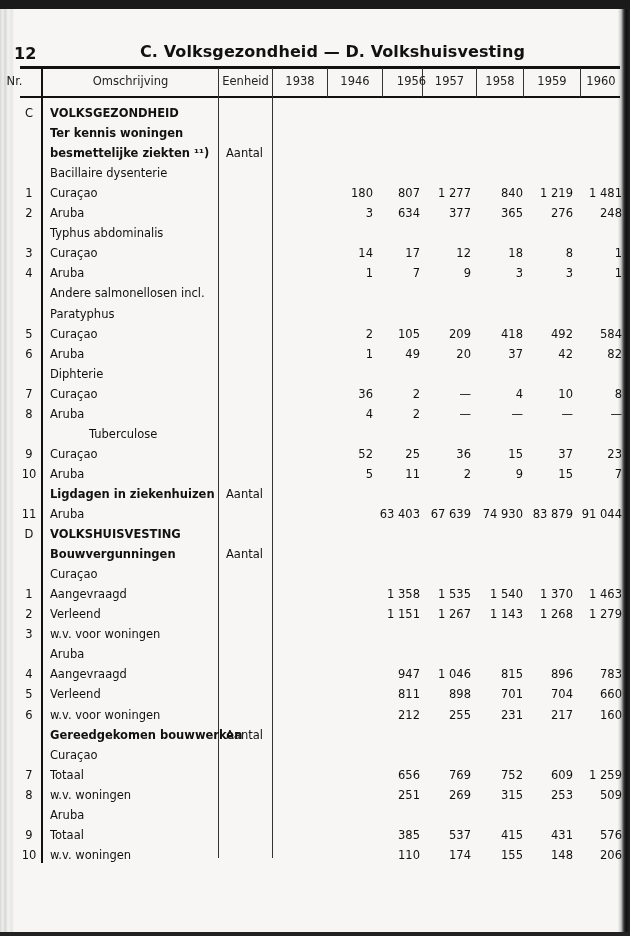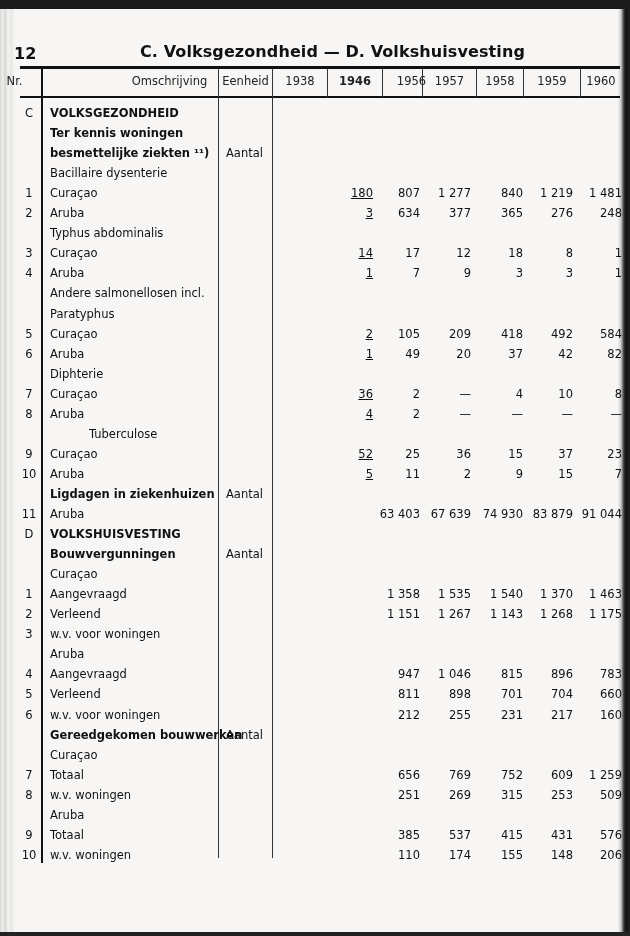--- a/index.html
+++ b/index.html
@@ -22,21 +22,21 @@
   .vline { position:absolute; width:1px; background:#333; }
   .vline.thick { width:2px; background:#111; }
   .hdr { position:absolute; top:74px; font-size:11.5px; color:#222; text-align:center; white-space:nowrap; }
   .row { position:absolute; left:0; width:630px; height:20px; font-size:11.5px; }
   .row .nr { position:absolute; left:20px; width:18px; text-align:center; }
   .row .desc { position:absolute; left:50px; white-space:nowrap; }
   .row .desc.bold { font-weight:bold; }
   .row .unit { position:absolute; left:226px; white-space:nowrap; }
   .row .val { position:absolute; text-align:right; white-space:nowrap; }
   .v1938 { right:calc(630px - 322px); }
-  .v1946 { right:calc(630px - 373px);text-decoration:underline; }
+  .v1946 { right:calc(630px - 373px); }
   .v1956 { right:calc(630px - 420px); }
   .v1957 { right:calc(630px - 471px); }
   .v1958 { right:calc(630px - 523px); }
   .v1959 { right:calc(630px - 573px); }
   .v1960 { right:calc(630px - 622px); }
 </style>
 </head>
 <body>
 
 <div class="top-edge"></div>
@@ -54,24 +54,24 @@
 <div class="vline" style="left:218px; top:68px; height:790px;"></div>
 <div class="vline" style="left:272px; top:68px; height:790px;"></div>
 <div class="vline" style="left:327px; top:68px; height:29px;"></div>
 <div class="vline" style="left:382px; top:68px; height:29px;"></div>
 <div class="vline" style="left:422px; top:68px; height:29px;"></div>
 <div class="vline" style="left:476px; top:68px; height:29px;"></div>
 <div class="vline" style="left:523px; top:68px; height:29px;"></div>
 <div class="vline" style="left:580px; top:68px; height:29px;"></div>
 
 <div class="hdr" style="left:4px; width:21px;">Nr.</div>
-<div class="hdr" style="left:43px; width:175px;padding-left:39px;">Omschrijving</div>
+<div class="hdr" style="left:43px; width:175px;">Omschrijving</div>
 <div class="hdr" style="left:219px; width:53px;">Eenheid</div>
 <div class="hdr" style="left:273px; width:54px;">1938</div>
-<div class="hdr" style="left:328px; width:54px;font-weight:bold;">1946</div>
+<div class="hdr" style="left:328px; width:54px;">1946</div>
 <div class="hdr" style="left:392px; width:39px;text-align:center;">1956</div>
 <div class="hdr" style="left:423px; width:53px;">1957</div>
 <div class="hdr" style="left:477px; width:46px;">1958</div>
 <div class="hdr" style="left:524px; width:56px;">1959</div>
 <div class="hdr" style="left:581px; width:40px;">1960</div>
 
 <div id="rows">
     <div class="row" style="top: 106px;">
       <span class="nr">C</span>
       <span class="desc bold">VOLKSGEZONDHEID</span>
@@ -375,21 +375,21 @@
     <div class="row" style="top: 607.25px;">
       <span class="nr">2</span>
       <span class="desc">Verleend</span>
       <span class="unit"></span>
       <span class="val v1938"></span>
       <span class="val v1946"></span>
       <span class="val v1956">1 151</span>
       <span class="val v1957">1 267</span>
       <span class="val v1958">1 143</span>
       <span class="val v1959">1 268</span>
-      <span class="val v1960">1 175</span>
+      <span class="val v1960">1 279</span>
     </div>
     <div class="row" style="top: 627.3px;">
       <span class="nr">3</span>
       <span class="desc">w.v. voor woningen</span>
       <span class="unit"></span>
       <span class="val v1938"></span>
       <span class="val v1946"></span>
       <span class="val v1956"></span>
       <span class="val v1957"></span>
       <span class="val v1958"></span>

